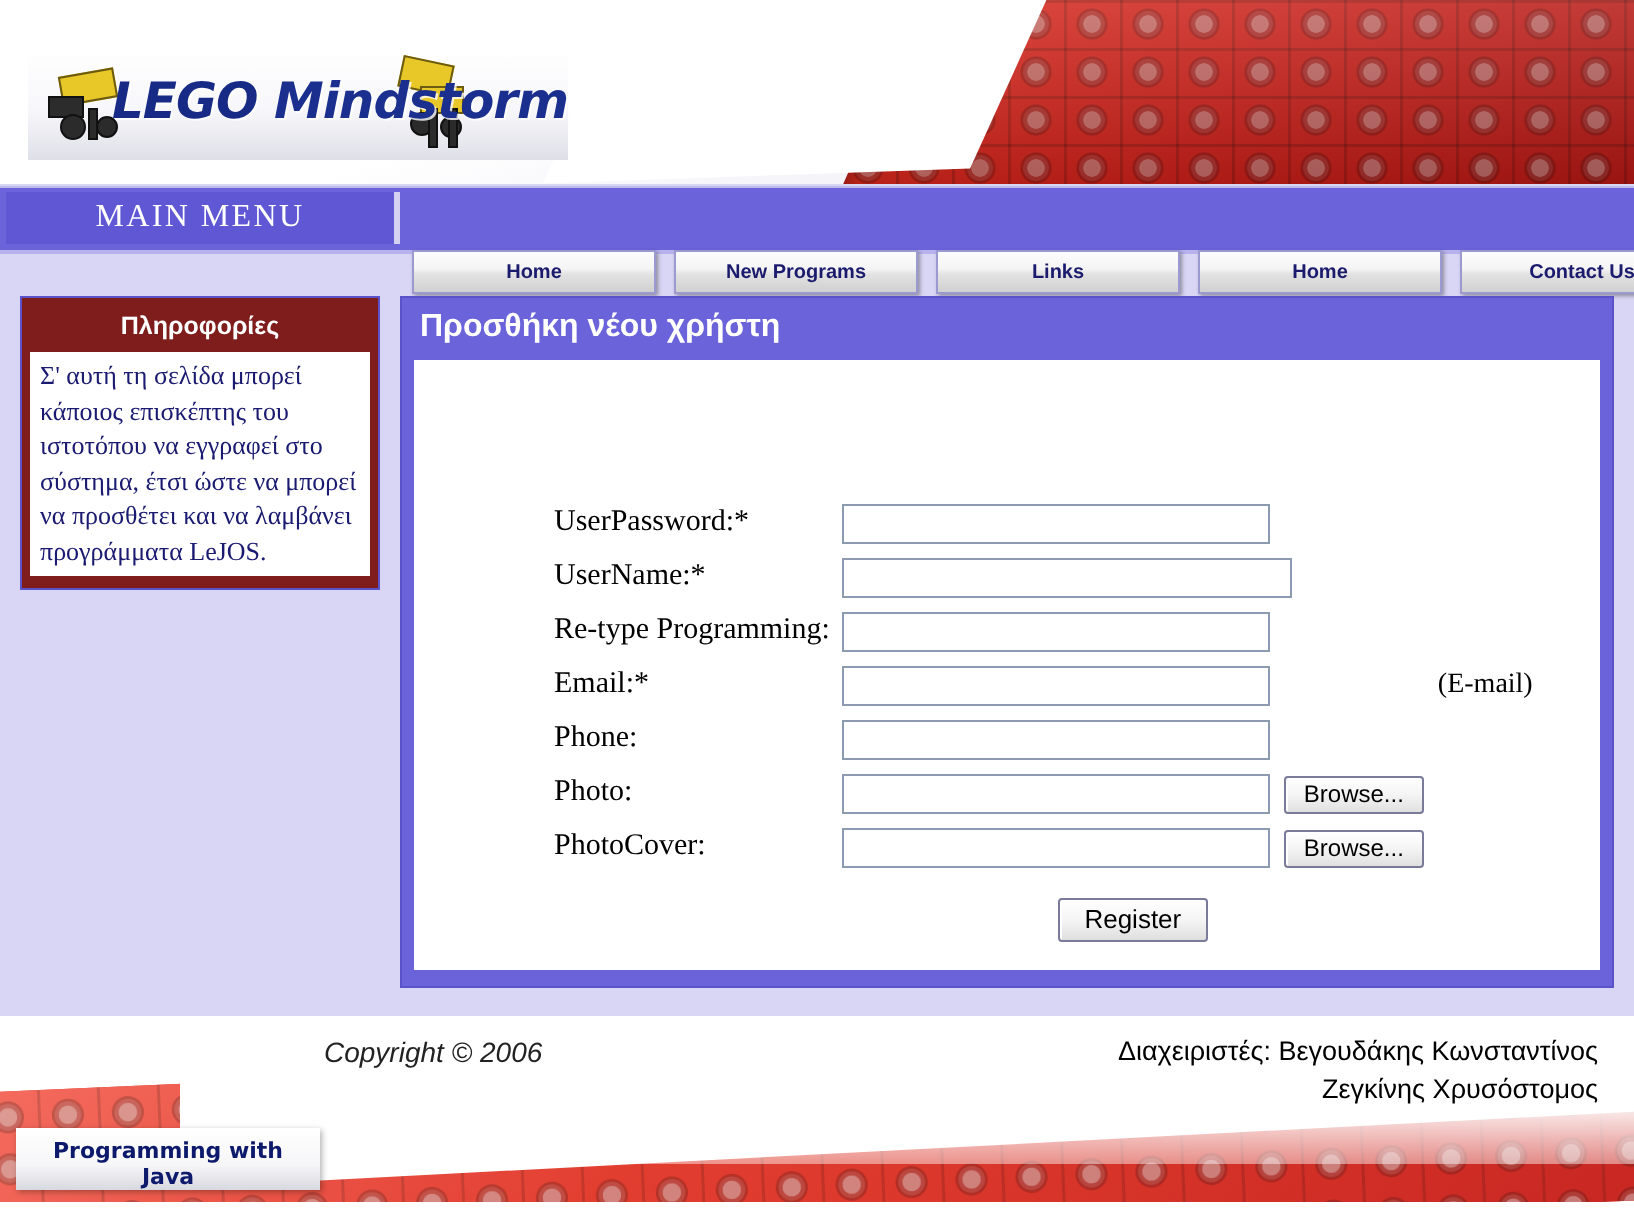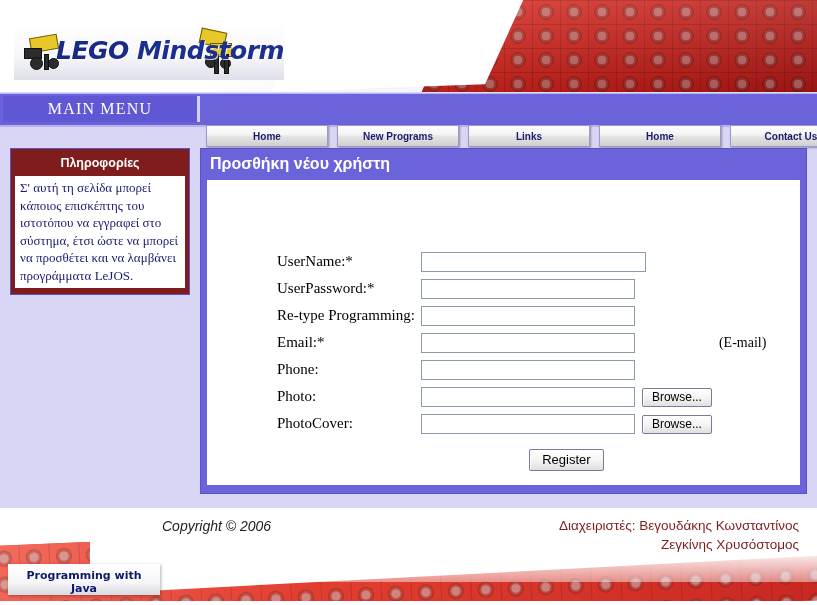--- a/index.html
+++ b/index.html
@@ -309,21 +309,21 @@
     font-size: 14px;
     color: #222222;
     white-space: nowrap;
     font-style: italic;
   }
   .admins {
     position: absolute;
     right: 18px; top: 516px;
     text-align: right;
     font-size: 13.5px;
-    color: #7f1d1d;
+    color: #000000;
     line-height: 19px;
     white-space: nowrap;
   }
   .javabadge {
     position: absolute;
     left: 8px; top: 564px;
     width: 152px; height: 31px;
     background: linear-gradient(to bottom, #ffffff 0%, #f6f6f8 60%, #d8d8e0 100%);
     display: flex;
     align-items: flex-end;
@@ -387,30 +387,30 @@
     <div class="sidebar-body">Σ' αυτή τη σελίδα μπορεί κάποιος επισκέπτης του ιστοτόπου να εγγραφεί στο σύστημα, έτσι ώστε να μπορεί να προσθέτει και να λαμβάνει προγράμματα LeJOS.</div>
   </div>
 
   <div class="panel">
     <div class="panel-title">Προσθήκη νέου χρήστη</div>
     <div class="panel-body">
 
       <table class="form-table">
         <tbody>
           <tr>
+            <td class="fld-label">UserPassword:*</td>
+            <td>
+              <input class="txt txt-std" type="password" placeholder="" style="">
+            </td>
+            <td class="hint"></td>
+          </tr>
+          <tr>
             <td class="fld-label">UserName:*</td>
             <td>
               <input class="txt txt-wide" type="text" placeholder="" style="">
-            </td>
-            <td class="hint"></td>
-          </tr>
-          <tr>
-            <td class="fld-label">UserPassword:*</td>
-            <td>
-              <input class="txt txt-std" type="password" placeholder="" style="">
             </td>
             <td class="hint"></td>
           </tr>
           <tr>
             <td class="fld-label">Re-type Programming:</td>
             <td>
               <input class="txt txt-std" type="password" placeholder="" style="">
             </td>
             <td class="hint"></td>
           </tr>

